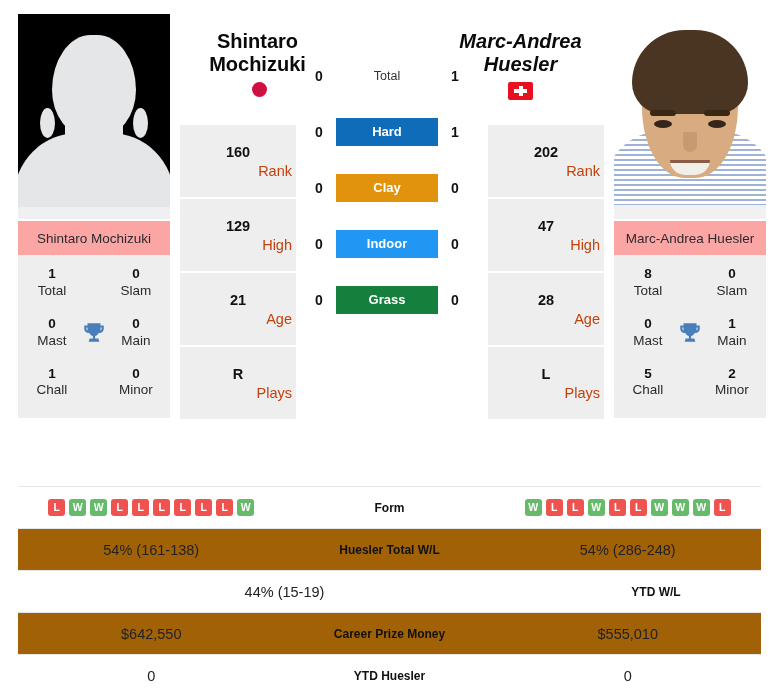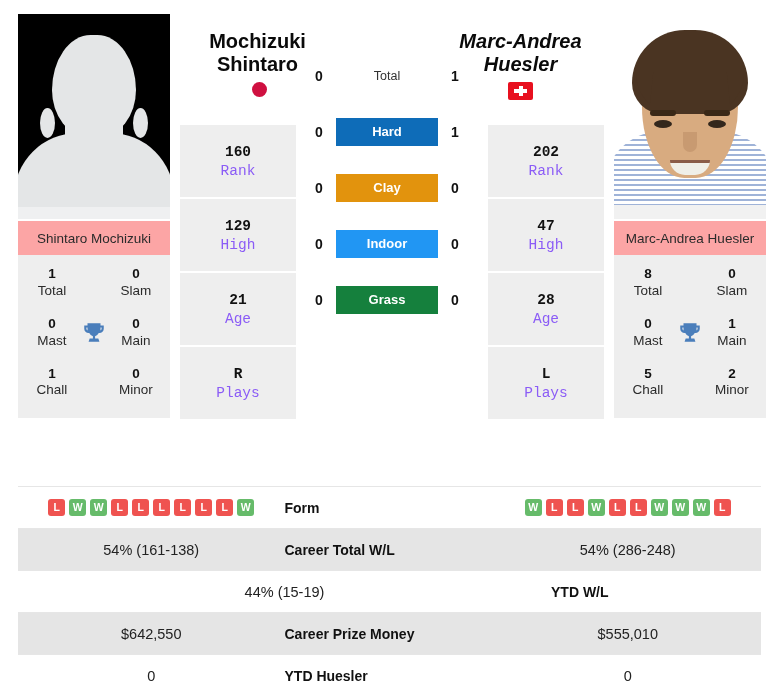--- a/index.html
+++ b/index.html
@@ -145,25 +145,24 @@
     margin-left: 10px;
     margin-top: 111px;
     background: #eeeeee;
     align-self: flex-start;
   }
   .stat-cell {
     text-align: center;
     padding: 18px 4px 17px 4px;
     border-bottom: 2px solid #ffffff;
     line-height: 1.28;
-    font-family: Liberation Mono, monospace;
   }
   .stat-cell:last-child { border-bottom: none; }
   .stat-val { font-size: 14.5px; font-weight: bold; color: #111111; }
-  .stat-lab { font-size: 14.5px; color: #8b5cf6; }
+  .stat-lab { font-size: 14.5px; color: #c2410c; text-align: right; }
 
   
   .h2h { flex: 1 1 auto; margin: 0 6px; padding-top: 48px; }
   .h2h-row {
     display: flex; align-items: center; justify-content: center;
     height: 28px; margin-bottom: 28px;
   }
   .h2h-row:first-child { margin-bottom: 31px; }
   .h2h-score {
     width: 34px; text-align: center;
@@ -199,28 +198,28 @@
   }
   .name-left { padding-right: 4px; }
 
   
   .cmp { position: absolute; left: 18px; right: 18px; top: 486px; }
   .cmp-row {
     display: flex; align-items: center;
     height: 41px;
     border-top: 1px solid #e6e6e6;
   }
-  .cmp-row.alt { background: #e5e5e5; }
+  .cmp-row.alt { background: #a16207; }
   .cmp-side {
     flex: 1 1 0; text-align: center;
     font-size: 14.5px; color: #222222;
   }
   .cmp-label {
-    width: 210px; flex: 0 0 210px; 
-    font-size: 14px; font-weight: bold; color: #111111;
+    width: 210px; flex: 0 0 210px; text-align: center;
+    font-size: 12px; font-weight: bold; color: #111111;
   }
   .form-strip { display: flex; justify-content: center; gap: 4px; }
   .form-chip {
     width: 17px; height: 17px; line-height: 17px;
     border-radius: 3px;
     font-size: 10.5px; font-weight: bold; color: #ffffff;
     text-align: center;
   }
   .chip-w { background: #66bb6a; }
   .chip-l { background: #ef5350; }
@@ -299,22 +298,22 @@
       <div class="stat-cell">
         <div class="stat-val">R</div>
         <div class="stat-lab">Plays</div>
       </div>
     </div>
 
     <div class="h2h">
       <div style="display:flex; align-items:flex-start; position:absolute; left:180px; top:14px; width:420px;">
         <div style="flex:1 1 0;">
           <div class="pname name-left">
+            <div>Shintaro</div>
             <div>Mochizuki</div>
-            <div>Shintaro</div>
           </div>
           <div class="flag-wrap">
             <span class="flag-jp"></span>
           </div>
         </div>
         <div style="width:102px;"></div>
         <div style="flex:1 1 0;font-style:italic;">
           <div class="pname">
             <div>Marc-Andrea</div>
             <div>Huesler</div>
@@ -474,21 +473,21 @@
             <div class="form-chip chip-w">W</div>
             <div class="form-chip chip-w">W</div>
             <div class="form-chip chip-w">W</div>
             <div class="form-chip chip-l">L</div>
           </div>
       </div>
     </div>
 
     <div class="cmp-row alt">
       <div class="cmp-side">54% (161-138)</div>
-      <div class="cmp-label">Career Total W/L</div>
+      <div class="cmp-label">Huesler Total W/L</div>
       <div class="cmp-side">54% (286-248)</div>
     </div>
 
     <div class="cmp-row">
       <div class="cmp-side">44% (15-19)</div>
       <div class="cmp-label">YTD W/L</div>
     </div>
 
     <div class="cmp-row alt">
       <div class="cmp-side">$642,550</div>

